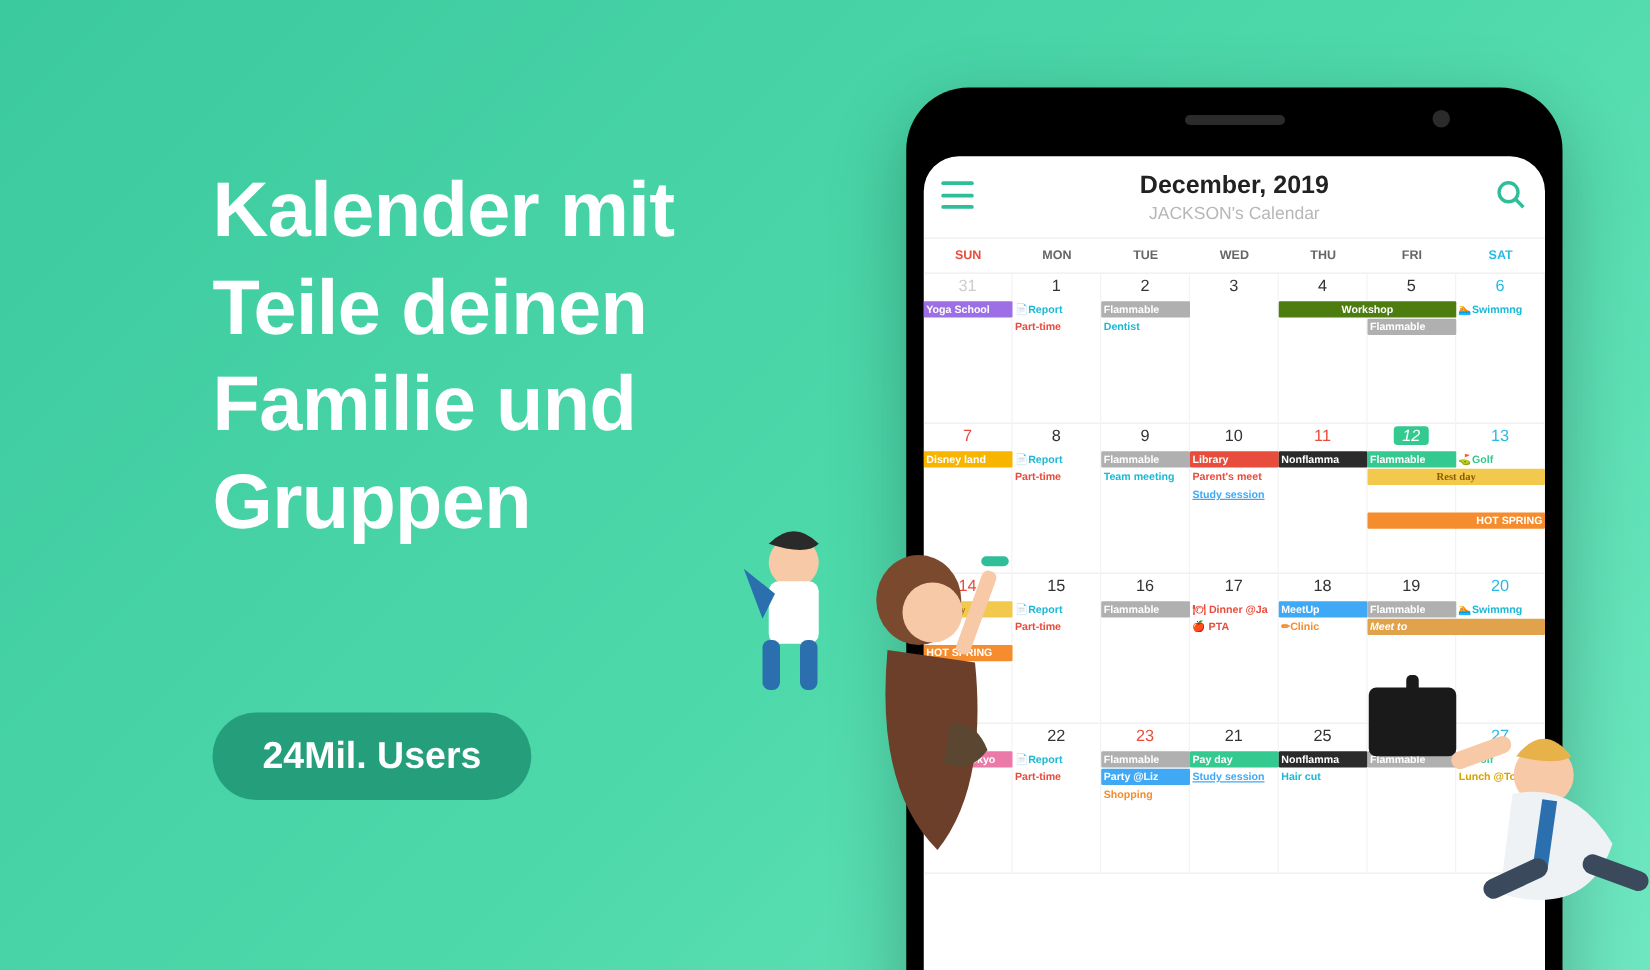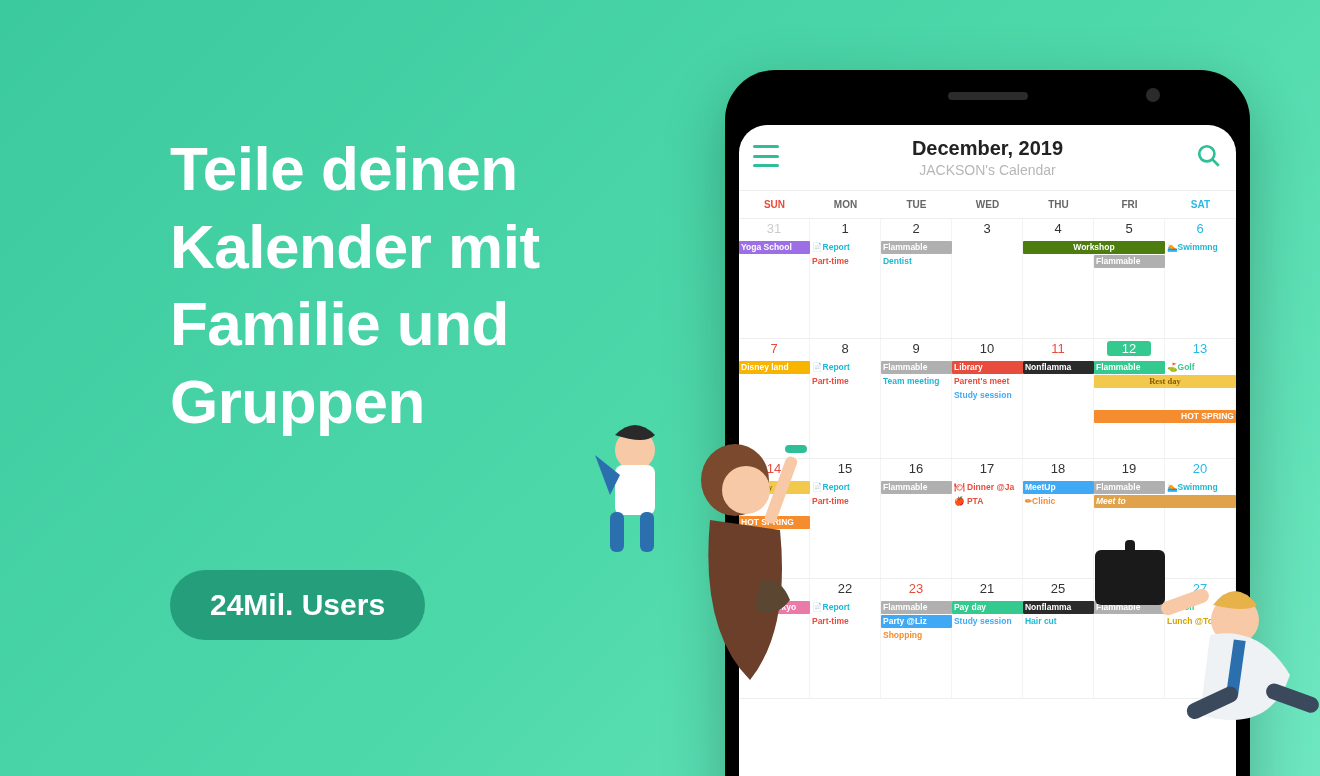--- a/index.html
+++ b/index.html
@@ -92,21 +92,21 @@
     position: relative;
   }
   .cell { border-right:1px solid #f3f3f3; padding-top:2px; position:relative; }
   .cell:last-child { border-right:none; }
   .daynum { font-size:13px; text-align:center; color:#333; font-weight:500; }
   .daynum.sun { color:#e74c3c; }
   .daynum.sat { color:#28b9e6; }
   .daynum.muted { color:#ccc; }
   .daynum.highlight {
     background:#34c98f; color:#fff;
-    width:44px; margin:0 auto; border-radius:3px;
+    width:28px; margin:0 auto; border-radius:3px;font-style:italic;
   }
   .events { position:absolute; top:22px; left:0; right:0; bottom:0; }
   
   .chip {
     position:absolute;
     height:13px; line-height:13px;
     font-size:8.5px; font-weight:600;
     padding:0 2px; overflow:hidden; white-space:nowrap;
     border-radius:1px;
     color:#fff;
@@ -120,39 +120,39 @@
   .bg-red      { background:#e74c3c; }
   .bg-black    { background:#2b2b2b; }
   .bg-green    { background:#34c98f; }
   .bg-gold     { background:#f2c94c; color:#8a5a00;font-family:Liberation Serif, serif; }
   .bg-hot      { background:#f58c2e;margin-top:21px; }
   .bg-blue     { background:#3fa9f5; }
   .bg-pink     { background:#ec7aa8; }
   .bg-amber    { background:#e0a24b;font-style:italic; }
   .c-red    { color:#e74c3c; }
   .c-teal   { color:#1cb9d6; }
-  .c-blue   { color:#3fa9f5; }
+  .c-blue   { color:#3fa9f5;text-decoration:underline; }
   .c-green  { color:#34c98f; }
   .c-orange { color:#f58c2e; }
   .c-gold   { color:#d6a300; }
   
   .person {
     position:absolute;
     pointer-events:none;
   }
   .person svg { display:block; }
 </style>
 </head>
 <body>
 
 <div class="stage">
 
   <div class="headline">
+    <div>Kalender mit</div>
     <div>Teile deinen</div>
-    <div>Kalender mit</div>
     <div>Familie und</div>
     <div>Gruppen</div>
   </div>
 
   <div class="pill">
     <span>24Mil. Users</span>
   </div>
 
   <div class="phone">
     <div class="screen">

